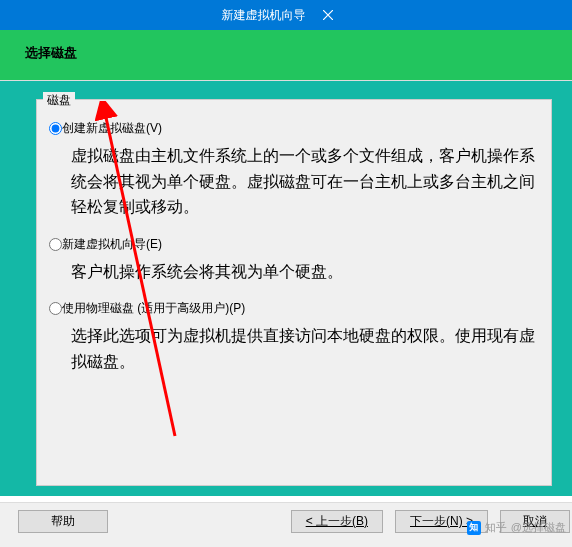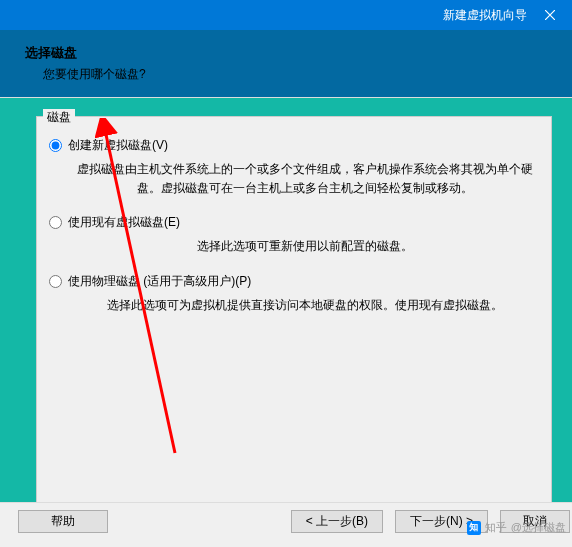--- a/index.html
+++ b/index.html
@@ -15,37 +15,37 @@
       height: 547px;
       position: relative;
       overflow: hidden;
     }
     .titlebar {
       background: #0078d7;
       color: #fff;
       height: 30px;
       display: flex;
       align-items: center;
-      justify-content: flex-end;
+      justify-content: center;
     }
     .titlebar-title {
       font-size: 12px;
     }
     .close-btn {
       width: 45px;
       height: 30px;
       display: flex;
       align-items: center;
       justify-content: center;
       color: #fff;
       cursor: pointer;
       font-size: 14px;
     }
     .header-section {
-      background: #0369a1;
+      background: #22c55e;
       padding: 14px 20px 14px 25px;
       border-bottom: 1px solid #ddd;
     }
     .header-title {
       font-weight: bold;
       font-size: 13px;
       margin-bottom: 4px;
     }
     .header-subtitle {
       font-size: 12px;
@@ -75,38 +75,36 @@
     }
     .radio-group {
       margin-top: 6px;
     }
     .radio-item {
       margin-bottom: 16px;
     }
     .radio-row {
       display: flex;
       align-items: center;
-      gap: 6px;
       margin-bottom: 6px;
     }
     .radio-input {
       width: 13px;
       height: 13px;
       cursor: pointer;
     }
     .radio-label {
       font-size: 12px;
       cursor: pointer;
     }
     .radio-desc {
-      font-size: 12px;
+      font-size: 16px;
       color: #000;
       padding-left: 22px;
       line-height: 1.6;
-      text-align: center;
     }
     .button-bar {
       position: absolute;
       bottom: 0;
       left: 0;
       right: 0;
       height: 45px;
       border-top: 1px solid #ddd;
       background: #f0f0f0;
       display: flex;
@@ -123,20 +121,21 @@
       cursor: pointer;
       display: inline-flex;
       align-items: center;
       justify-content: center;
       min-width: 90px;
     }
     .btn-group-right {
       margin-left: auto;
       display: flex;
       gap: 12px;
+      text-decoration: underline;
     }
     .arrow-annotation {
       position: absolute;
       pointer-events: none;
       z-index: 100;
     }
     .watermark {
       position: absolute;
       bottom: 12px;
       right: 6px;
@@ -167,43 +166,42 @@
   <span class="titlebar-title">新建虚拟机向导</span>
   <div class="close-btn">
     <svg width="10" height="10" viewBox="0 0 10 10">
         <path d="M0 0 L10 10 M10 0 L0 10" stroke="#fff" stroke-width="1.2"></path>
       </svg>
   </div>
 </div>
 
 <div class="header-section">
   <div class="header-title">选择磁盘</div>
-  <div class="header-subtitle">您要使用哪个磁盘?</div>
 </div>
 
 <div class="content">
   <div class="fieldset">
     <span class="fieldset-legend">磁盘</span>
 
     <div class="radio-group">
 
       <div class="radio-item">
         <div class="radio-row">
           <input type="radio" name="disk" class="radio-input" checked="" style="">
           <label class="radio-label">创建新虚拟磁盘(V)</label>
         </div>
         <div class="radio-desc">虚拟磁盘由主机文件系统上的一个或多个文件组成，客户机操作系统会将其视为单个硬盘。虚拟磁盘可在一台主机上或多台主机之间轻松复制或移动。</div>
       </div>
 
       <div class="radio-item">
         <div class="radio-row">
           <input type="radio" name="disk" class="radio-input" style="">
-          <label class="radio-label">使用现有虚拟磁盘(E)</label>
+          <label class="radio-label">新建虚拟机向导(E)</label>
         </div>
-        <div class="radio-desc">选择此选项可重新使用以前配置的磁盘。</div>
+        <div class="radio-desc">客户机操作系统会将其视为单个硬盘。</div>
       </div>
 
       <div class="radio-item">
         <div class="radio-row">
           <input type="radio" name="disk" class="radio-input" style="">
           <label class="radio-label">使用物理磁盘 (适用于高级用户)(P)</label>
         </div>
         <div class="radio-desc">选择此选项可为虚拟机提供直接访问本地硬盘的权限。使用现有虚拟磁盘。</div>
       </div>
 

